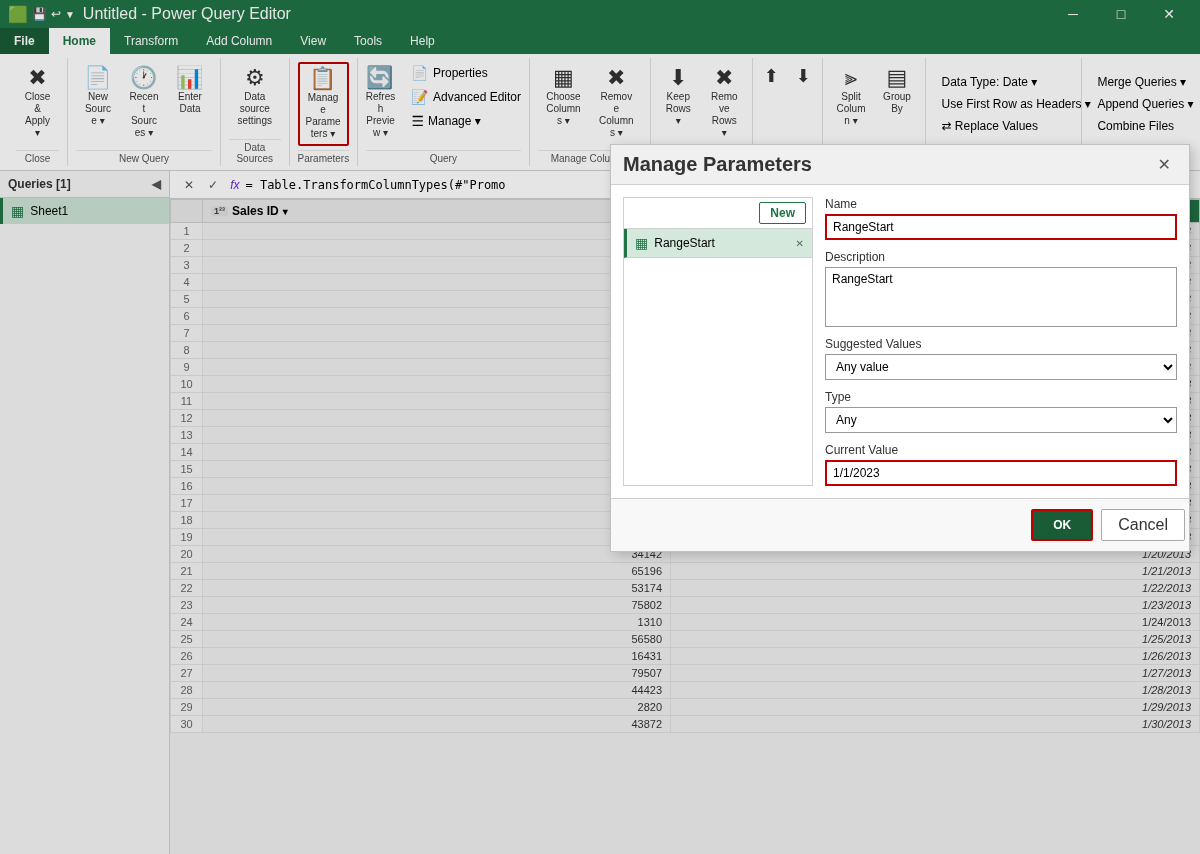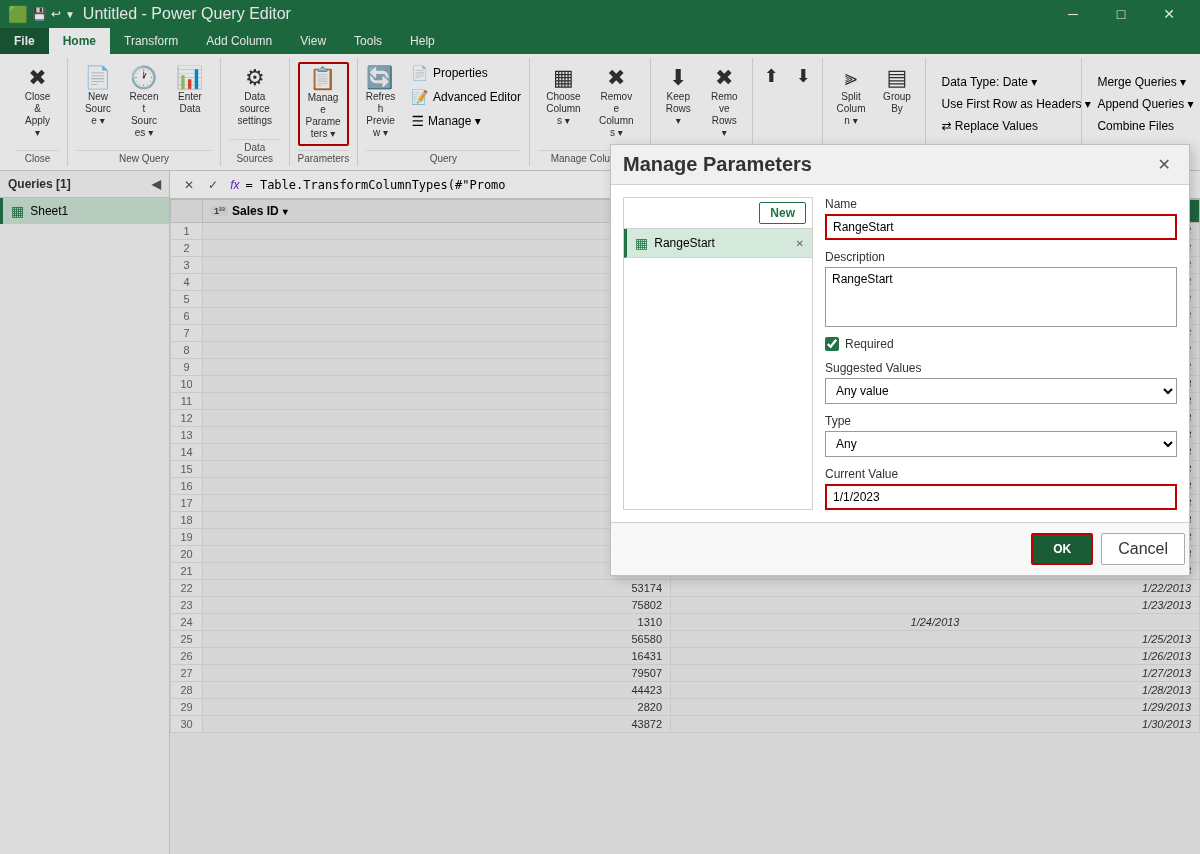--- a/index.html
+++ b/index.html
@@ -667,21 +667,21 @@
       <td style="text-align:right;font-style:italic;">1/22/2013</td>
     </tr>
             <tr>
       <td class="row-num">23</td>
       <td>75802</td>
       <td style="text-align:right;font-style:italic;">1/23/2013</td>
     </tr>
             <tr>
       <td class="row-num">24</td>
       <td>1310</td>
-      <td style="text-align:center;font-style:italic;">1/24/2013</td>
+      <td style="text-align:right;">1/24/2013</td>
     </tr>
             <tr>
       <td class="row-num">25</td>
       <td>56580</td>
       <td style="text-align:right;font-style:italic;">1/25/2013</td>
     </tr>
             <tr>
       <td class="row-num">26</td>
       <td>16431</td>
       <td style="text-align:right;font-style:italic;">1/26/2013</td>
@@ -738,24 +738,20 @@
         <div class="form-group">
           <label class="form-label">Name</label>
           <input class="form-input highlighted" type="text" value="RangeStart" style="">
         </div>
 
         <div class="form-group">
           <label class="form-label">Description</label>
           <textarea class="form-textarea" style="">RangeStart</textarea>
         </div>
 
-        <div class="checkbox-group">
-          <input type="checkbox" id="required-cb" checked="" style="">
-          <label for="required-cb" class="form-label">Required</label>
-        </div>
 
         <div class="form-group">
           <label class="form-label">Suggested Values</label>
           <select class="form-select">
             <option>Any value</option>
             <option>List of values</option>
             <option>Query</option>
           </select>
         </div>
 

